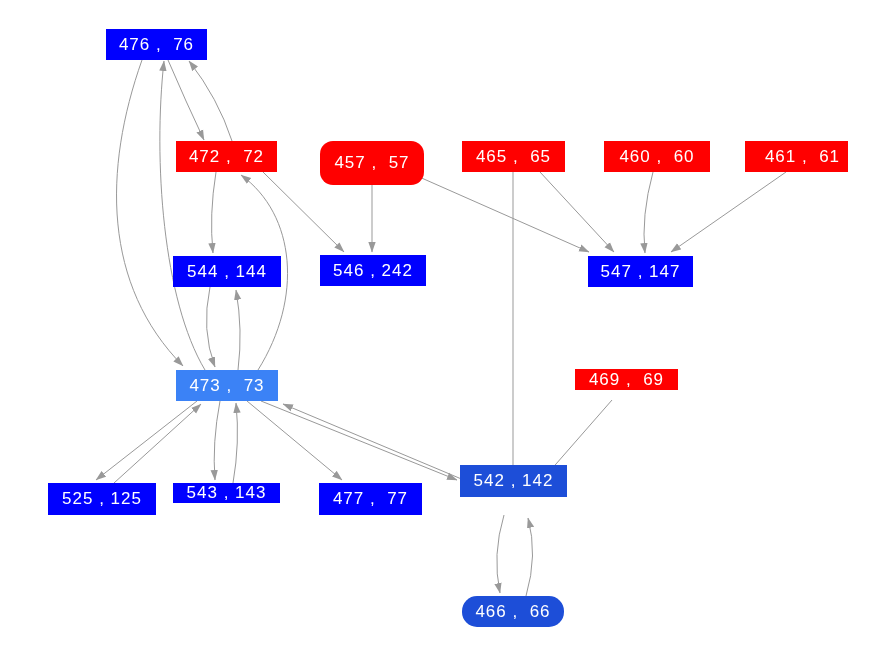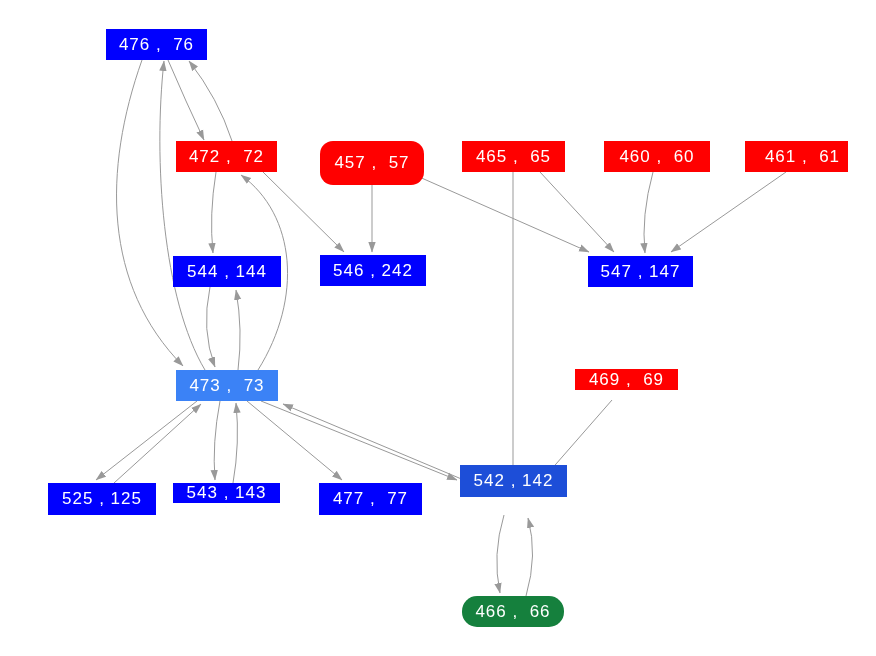--- a/index.html
+++ b/index.html
@@ -90,15 +90,15 @@
       <div class="node" style="left: 745px; top: 141px; width: 103px; height: 31px; background: rgb(255, 0, 0); padding-left: 12px;">461 ,  61</div>
       <div class="node" style="left: 173px; top: 256px; width: 108px; height: 31px; background: rgb(0, 0, 255);">544 , 144</div>
       <div class="node" style="left: 320px; top: 255px; width: 106px; height: 31px; background: rgb(0, 0, 255);">546 , 242</div>
       <div class="node" style="left: 588px; top: 256px; width: 105px; height: 31px; background: rgb(0, 0, 255);">547 , 147</div>
       <div class="node" style="left: 176px; top: 370px; width: 102px; height: 31px; background: #3b82f6;">473 ,  73</div>
       <div class="node" style="left: 575px; top: 369px; width: 103px; height: 21px; background: rgb(255, 0, 0);">469 ,  69</div>
       <div class="node" style="left: 27px; top: 483px; width: 108px; height: 32px; background: rgb(0, 0, 255); margin-left: 21px;">525 , 125</div>
       <div class="node" style="left: 173px; top: 483px; width: 107px; height: 20px; background: rgb(0, 0, 255);">543 , 143</div>
       <div class="node" style="left: 319px; top: 483px; width: 103px; height: 32px; background: rgb(0, 0, 255);">477 ,  77</div>
       <div class="node" style="left: 460px; top: 465px; width: 107px; height: 32px; background: #1d4ed8;">542 , 142</div>
-      <div class="node" style="left: 462px; top: 596px; width: 102px; height: 31px; background: #15803d; border-radius: 15px;">466 ,  66</div>
+      <div class="node" style="left: 462px; top: 596px; width: 102px; height: 31px; background: #1d4ed8; border-radius: 15px;">466 ,  66</div>
     </div>
 </div>
 
 </body></html>

